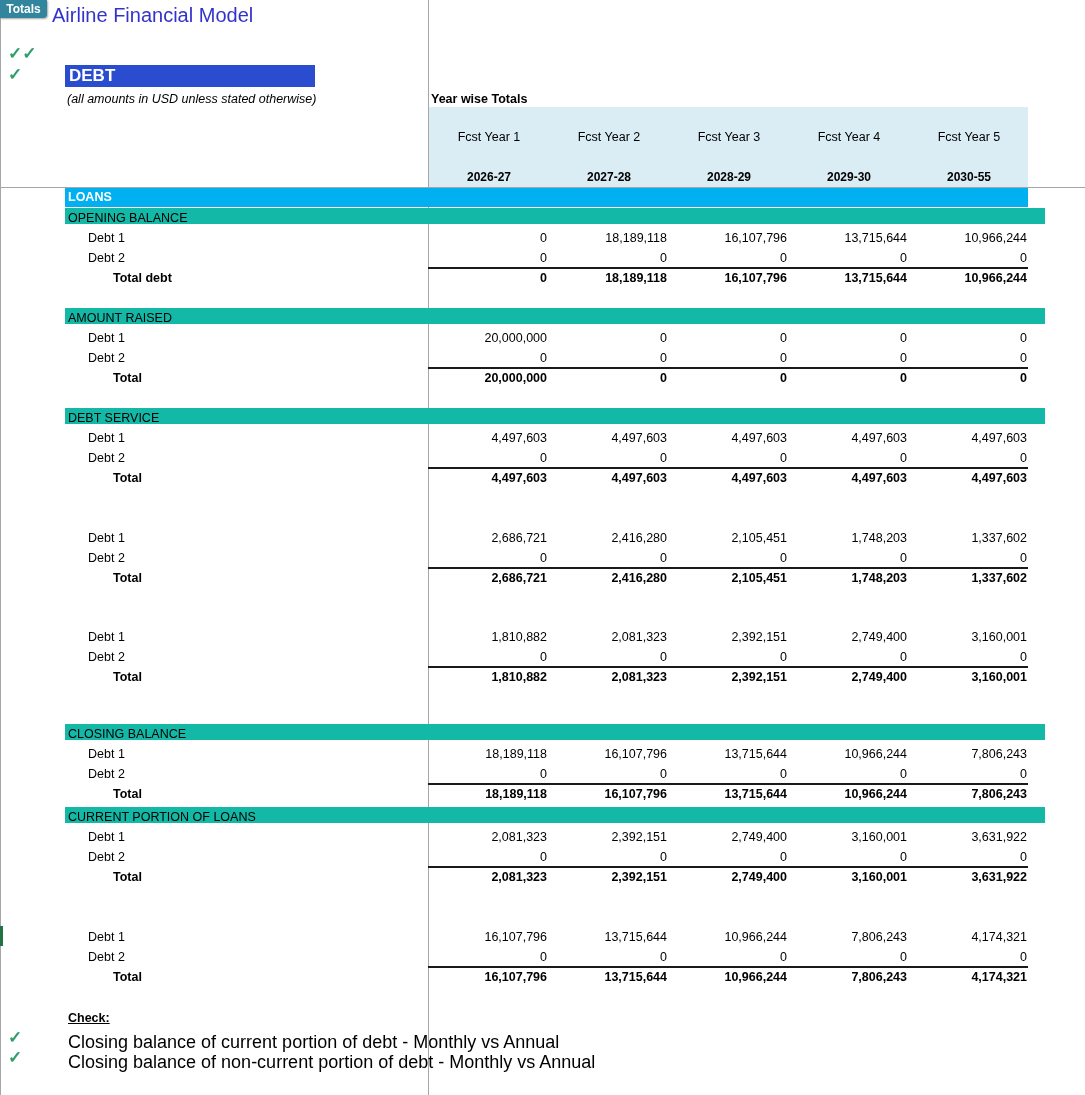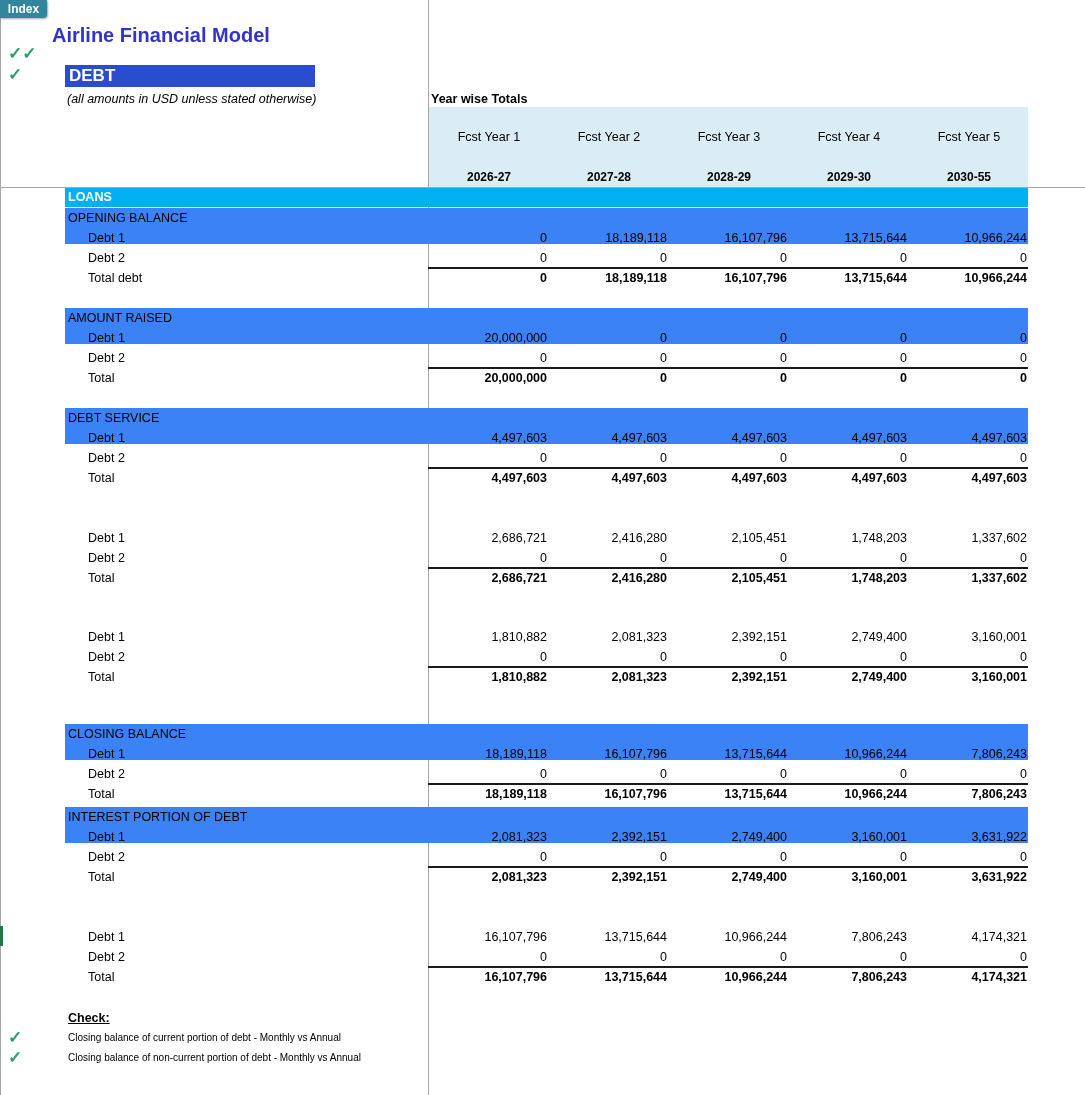--- a/index.html
+++ b/index.html
@@ -9,58 +9,58 @@
   }
   .left-border { position:absolute; left:0; top:0; width:1px; height:1095px; background:#a6a6a6; }
   .left-marker { position:absolute; left:0; top:926px; width:3px; height:20px; background:#217346; }
   .vdivider { position:absolute; left:428px; top:0; width:1px; height:1095px; background:#a6a6a6; }
   .hline { position:absolute; left:0; top:187px; width:1085px; height:1px; background:#a6a6a6; }
   .index-btn {
     position:absolute; left:0; top:0; width:47px; height:18px; background:#31859c; color:#fff;
     font-weight:bold; font-size:12px; line-height:18px; text-align:center; border-radius:0 0 4px 0;
     box-shadow:1px 1px 2px rgba(0,0,0,0.35); cursor:pointer;
   }
-  .title { position:absolute; left:52px; top:24px; font-size:20px; font-weight:bold; color:#3333cc; }
+  .title { position:absolute; left:52px; top:4px; font-size:20px; font-weight:normal; color:#3333cc; }
   .check { position:absolute; color:#2e9e6b; font-size:17px; font-weight:bold; line-height:18px; }
   .debt-banner {
     position:absolute; left:65px; top:65px; width:250px; height:22px; background:#2a4dd0; color:#fff;
     font-weight:bold; font-size:17px; line-height:22px; padding-left:4px; box-sizing:border-box;
   }
   .subtitle { position:absolute; left:67px; top:92px; font-style:italic; font-size:12.5px; color:#000; }
   .yearwise { position:absolute; left:431px; top:92px; font-weight:bold; font-size:12.5px; }
   .hdr-band { position:absolute; left:429px; top:107px; width:599px; height:80px; background:#daedf4; }
   .hdr-col { position:absolute; width:120px; text-align:center; font-size:12.5px; }
   .hdr-col .fy { position:absolute; top:23px; left:0; width:100%; }
   .hdr-col .yr { position:absolute; top:63px; left:0; width:100%; font-weight:bold; font-size:12px; }
 
   .loans-band { position:absolute; left:65px; top:188px; width:963px; height:19px; background:#00b0f0; }
   .loans-label { position:absolute; left:68px; top:190px; color:#fff; font-weight:bold; font-size:12.5px; }
 
   .section { position:absolute; left:65px; width:963px; height:80px; }
-  .sec-hdr { position:absolute; left:0; top:0; width:963px; height:36px; background:#3b82f6; }
+  .sec-hdr { position:absolute; left:0; top:0; width:963px; height:16px; background:#14b8a6;padding-left:17px; }
   .sec-hdr-label { position:absolute; left:3px; top:3px; font-weight:500; font-size:12.5px; }
   .row { position:absolute; left:0; width:963px; height:20px; }
   .row-label { position:absolute; left:23px; top:3px; font-size:12.5px; }
-  .row-label.bold { font-weight:normal; }
+  .row-label.bold { font-weight:bold;margin-left:25px; }
   .val { position:absolute; width:116px; text-align:right; top:3px; font-size:12.5px; }
   .val.bold { font-weight:bold; }
   .total-line { position:absolute; left:363px; top:59px; width:600px; height:2px; background:#1a1a1a; }
 
   .check-title { position:absolute; left:68px; top:1011px; font-weight:bold; text-decoration:underline; font-size:12.5px; }
-  .check-line { position:absolute; left:68px; font-size:10px; }
+  .check-line { position:absolute; left:68px; font-size:18px; }
 </style>
 </head>
 <body>
 
 <div class="left-border"></div>
 <div class="left-marker"></div>
 <div class="vdivider"></div>
 <div class="hline"></div>
 
-<div class="index-btn">Index</div>
+<div class="index-btn">Totals</div>
 <div class="title">Airline Financial Model</div>
 
 <div class="check" style="left:8px;top:45px;">✓✓</div>
 <div class="check" style="left:8px;top:66px;">✓</div>
 
 <div class="debt-banner">DEBT</div>
 <div class="subtitle">(all amounts in USD unless stated otherwise)</div>
 <div class="yearwise">Year wise Totals</div>
 
 <div class="hdr-band">
@@ -259,21 +259,21 @@
         <div class="val bold" style="left: 366px;">18,189,118</div>
         <div class="val bold" style="left: 486px;">16,107,796</div>
         <div class="val bold" style="left: 606px;">13,715,644</div>
         <div class="val bold" style="left: 726px;">10,966,244</div>
         <div class="val bold" style="left: 846px;">7,806,243</div>
       </div>
       <div class="total-line"></div>
     </div>
     <div class="section" style="top: 807px;">
       <div class="sec-hdr">
-        <div class="sec-hdr-label">INTEREST PORTION OF DEBT</div>
+        <div class="sec-hdr-label">CURRENT PORTION OF LOANS</div>
       </div>
       <div class="row" style="top: 20px;">
         <div class="row-label">Debt 1</div>
         <div class="val" style="left: 366px;">2,081,323</div>
         <div class="val" style="left: 486px;">2,392,151</div>
         <div class="val" style="left: 606px;">2,749,400</div>
         <div class="val" style="left: 726px;">3,160,001</div>
         <div class="val" style="left: 846px;">3,631,922</div>
       </div>
       <div class="row" style="top: 40px;">

